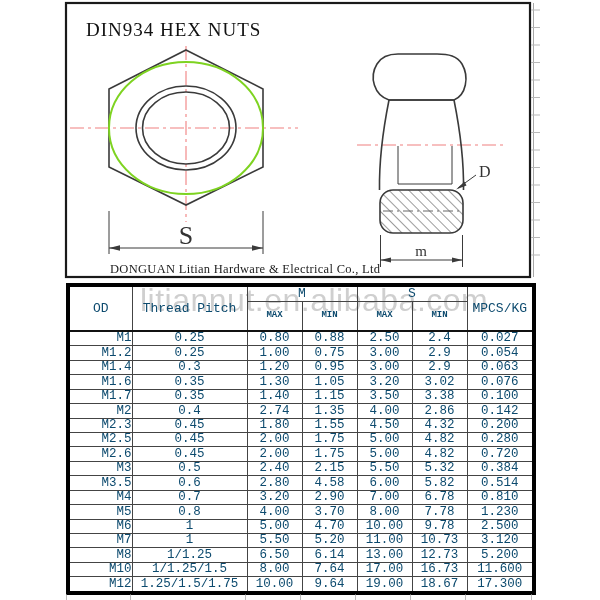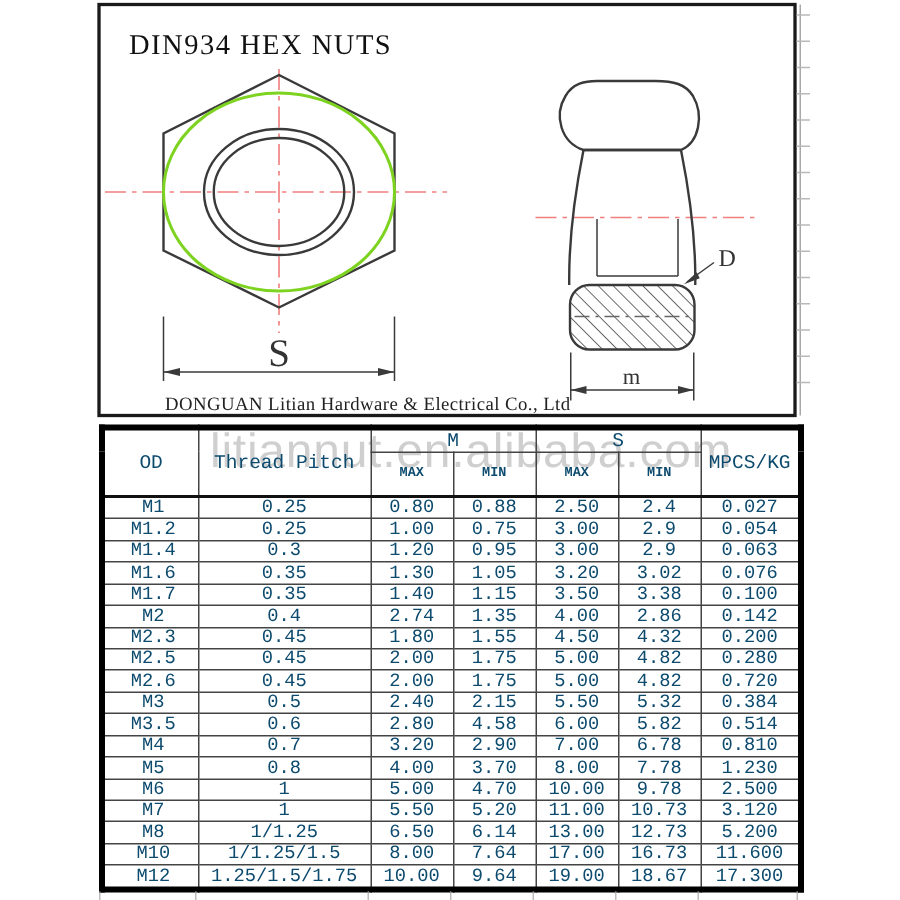--- a/index.html
+++ b/index.html
@@ -30,21 +30,21 @@
   }
   .spec-table th,.spec-table td{
     border:1px solid #444;padding:0;text-align:center;font-weight:normal;
     line-height:1;overflow:hidden;white-space:nowrap;
   }
   .spec-table thead th{font-size:13px;}
   .spec-table thead{border-bottom:2px solid #111;}
   .spec-table tr.sub th{font-size:9px;font-weight:bold;}
   .spec-table thead tr:first-child{height:16px;}
   .spec-table thead tr.sub{height:30px;}
-  .spec-table tbody td:first-child{text-align:center;padding-left:3px;}
+  .spec-table tbody td:first-child{text-align:right;padding-left:3px;}
   .stub{position:absolute;width:1px;height:6px;background:#9a9a9a;opacity:.65;top:594px;}
 </style>
 </head>
 <body>
 
 <div class="page">
 
   <svg width="600" height="283" viewBox="0 0 600 283">
     <defs>
       <pattern id="hatchp" patternUnits="userSpaceOnUse" width="7" height="7" patternTransform="rotate(-45)">

